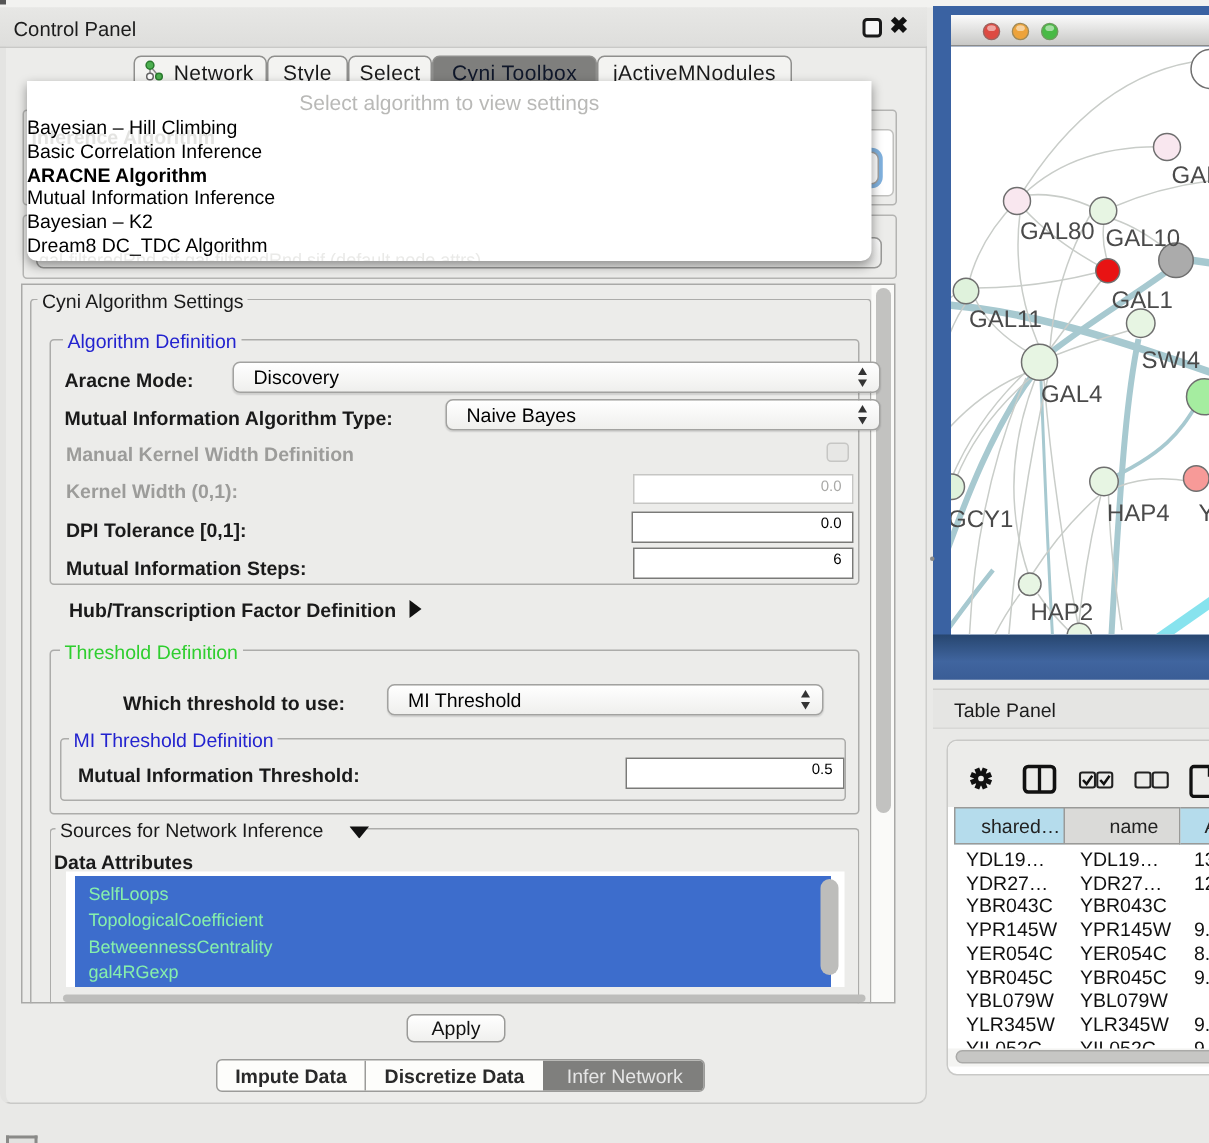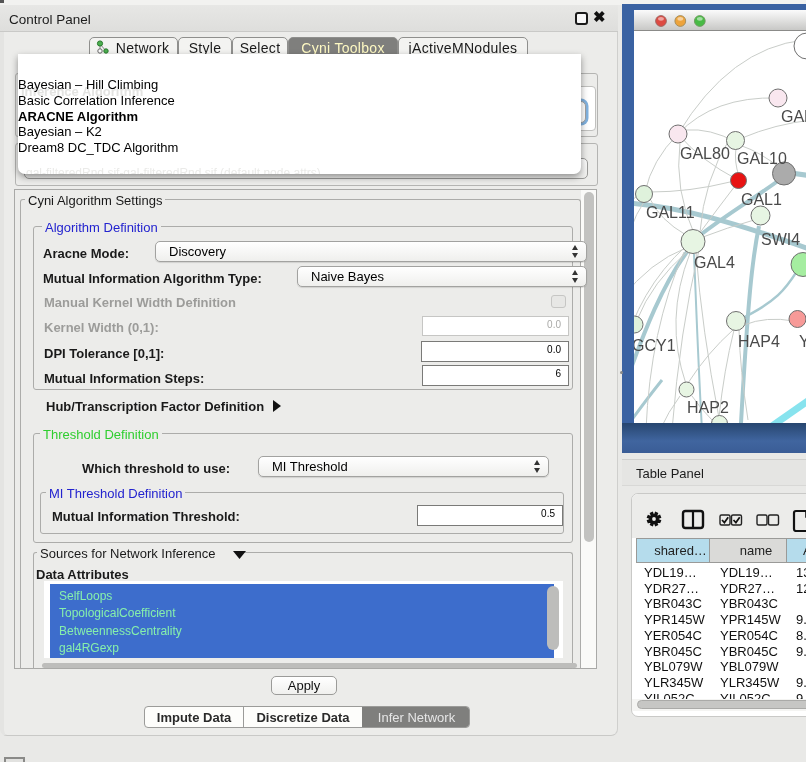--- a/index.html
+++ b/index.html
@@ -1,21 +1,21 @@
 <!DOCTYPE html>
 <html><head>
 <meta charset="utf-8">
 <style>
   * { margin:0; padding:0; box-sizing:border-box; }
   html,body { width:806px; height:762px; overflow:hidden; }
   body { font-family:"Liberation Sans", sans-serif; background:#e9e9e7; position:relative; }
   .abs { position:absolute; }
   .tab { top:0; height:21px; background:#f3f3f1; border:1px solid #8f8f8d; border-radius:5px 5px 0 0; text-align:center; font-size:14px; letter-spacing:0.3px; color:#1a1a1a; }
   .tab span { line-height:20px; }
-  .tab.sel { background:#7f7f7d; color:#fef9c3; }
+  .tab.sel { background:#7f7f7d; color:#0f172a; }
   .grp { position:absolute; border:1px solid #acacaa; border-radius:3px; }
   .lbl { font-size:13px; font-weight:bold; color:#1a1a1a; }
   .lbl.dis { color:#9c9c9a; }
   .combo { background:linear-gradient(#ffffff,#efefed); border:1px solid #a2a2a0; border-radius:5px; font-size:13px; color:#000; box-shadow:0 1px 1px rgba(0,0,0,0.12);margin-left:21px; }
   .combo span { position:absolute; left:13px; top:2px; }
   .combo i { position:absolute; right:7px; top:50%; margin-top:-6.5px; width:7px; height:13px; font-style:normal; }
   .combo i::before { content:""; position:absolute; left:0; top:0; border:3.5px solid transparent; border-bottom:5px solid #333; border-top:none; }
   .combo i::after { content:""; position:absolute; left:0; bottom:0; border:3.5px solid transparent; border-top:5px solid #333; border-bottom:none; }
   .field { background:#fff; border:1px solid #7a7a78; font-size:10px; color:#000; text-align:right; padding:2px 7px 0 0; }
   .gt { color:#1a1a1a; font-size:13px; }
@@ -129,26 +129,28 @@
 <div class="abs" style="left:271px;top:676px;width:66px;height:19px;border:1px solid #9b9b99;border-radius:5px;background:linear-gradient(#ffffff,#f0f0ee);text-align:center;font-size:13px;color:#111;line-height:18px;">Apply</div>
 
 <div class="abs" style="left:144px;top:706px;width:326px;height:22px;border:1px solid #9b9b99;border-radius:4px;background:#fdfdfb;overflow:hidden;font-size:13px;">
   <div class="abs" style="left:0;top:0;width:98px;height:22px;line-height:21px;text-align:center;color:#2a2a2a;font-weight:bold;">Impute Data</div>
   <div class="abs" style="left:98px;top:0;width:1px;height:22px;background:#9b9b99;"></div>
   <div class="abs" style="left:99px;top:0;width:118px;height:22px;line-height:21px;text-align:center;color:#2a2a2a;font-weight:bold;">Discretize Data</div>
   <div class="abs" style="left:217px;top:0;width:109px;height:22px;line-height:21px;text-align:center;background:#7f7f7d;color:#e6e6e6;">Infer Network</div>
 </div>
 
 <div class="abs" style="left:18px;top:54px;width:563px;height:120px;background:#fff;border-radius:0 0 7px 7px;box-shadow:0 3px 7px rgba(0,0,0,0.4);overflow:hidden;">
+  <div class="abs" style="left:0;top:6px;width:100%;text-align:center;color:#b9b9b7;font-size:14px;">Select algorithm to view settings</div>
   <div class="abs" style="left:3px;top:30px;color:#e3e3e1;font-size:13px;font-weight:bold;">Inference Algorithm</div>
   <div class="abs" style="left:8px;top:112px;color:#eaeae8;font-size:12px;">gal-filteredRnd.sif-gal-filteredRnd.sif (default node attrs)</div>
   <div class="abs" style="left:0;top:23px;font-size:13px;color:#000;line-height:15.8px;">
     <div>Bayesian – Hill Climbing</div>
     <div>Basic Correlation Inference</div>
     <div style="font-weight:bold;">ARACNE Algorithm</div>
+    <div>Mutual Information Inference</div>
     <div>Bayesian – K2</div>
     <div>Dream8 DC_TDC Algorithm</div>
   </div>
 </div>
 
 <div class="abs" style="left:622px;top:4px;width:184px;height:449px;background:#3a62a2;">
   <div class="abs" style="left:0;top:419px;width:184px;height:30px;background:linear-gradient(#27466f,#40659f 60%,#3a5d96);"></div>
   <div class="abs" style="left:12px;top:6px;width:172px;height:21px;background:linear-gradient(#fbfbfb,#c8c8c6);border-bottom:1px solid #8b8b89;"></div>
   <svg class="abs" style="left:12px;top:6px;" width="172" height="21" viewBox="0 0 172 21">
     <circle cx="27" cy="11" r="5.4" fill="#dd4a42" stroke="#9a6460" stroke-width="0.9"></circle>

